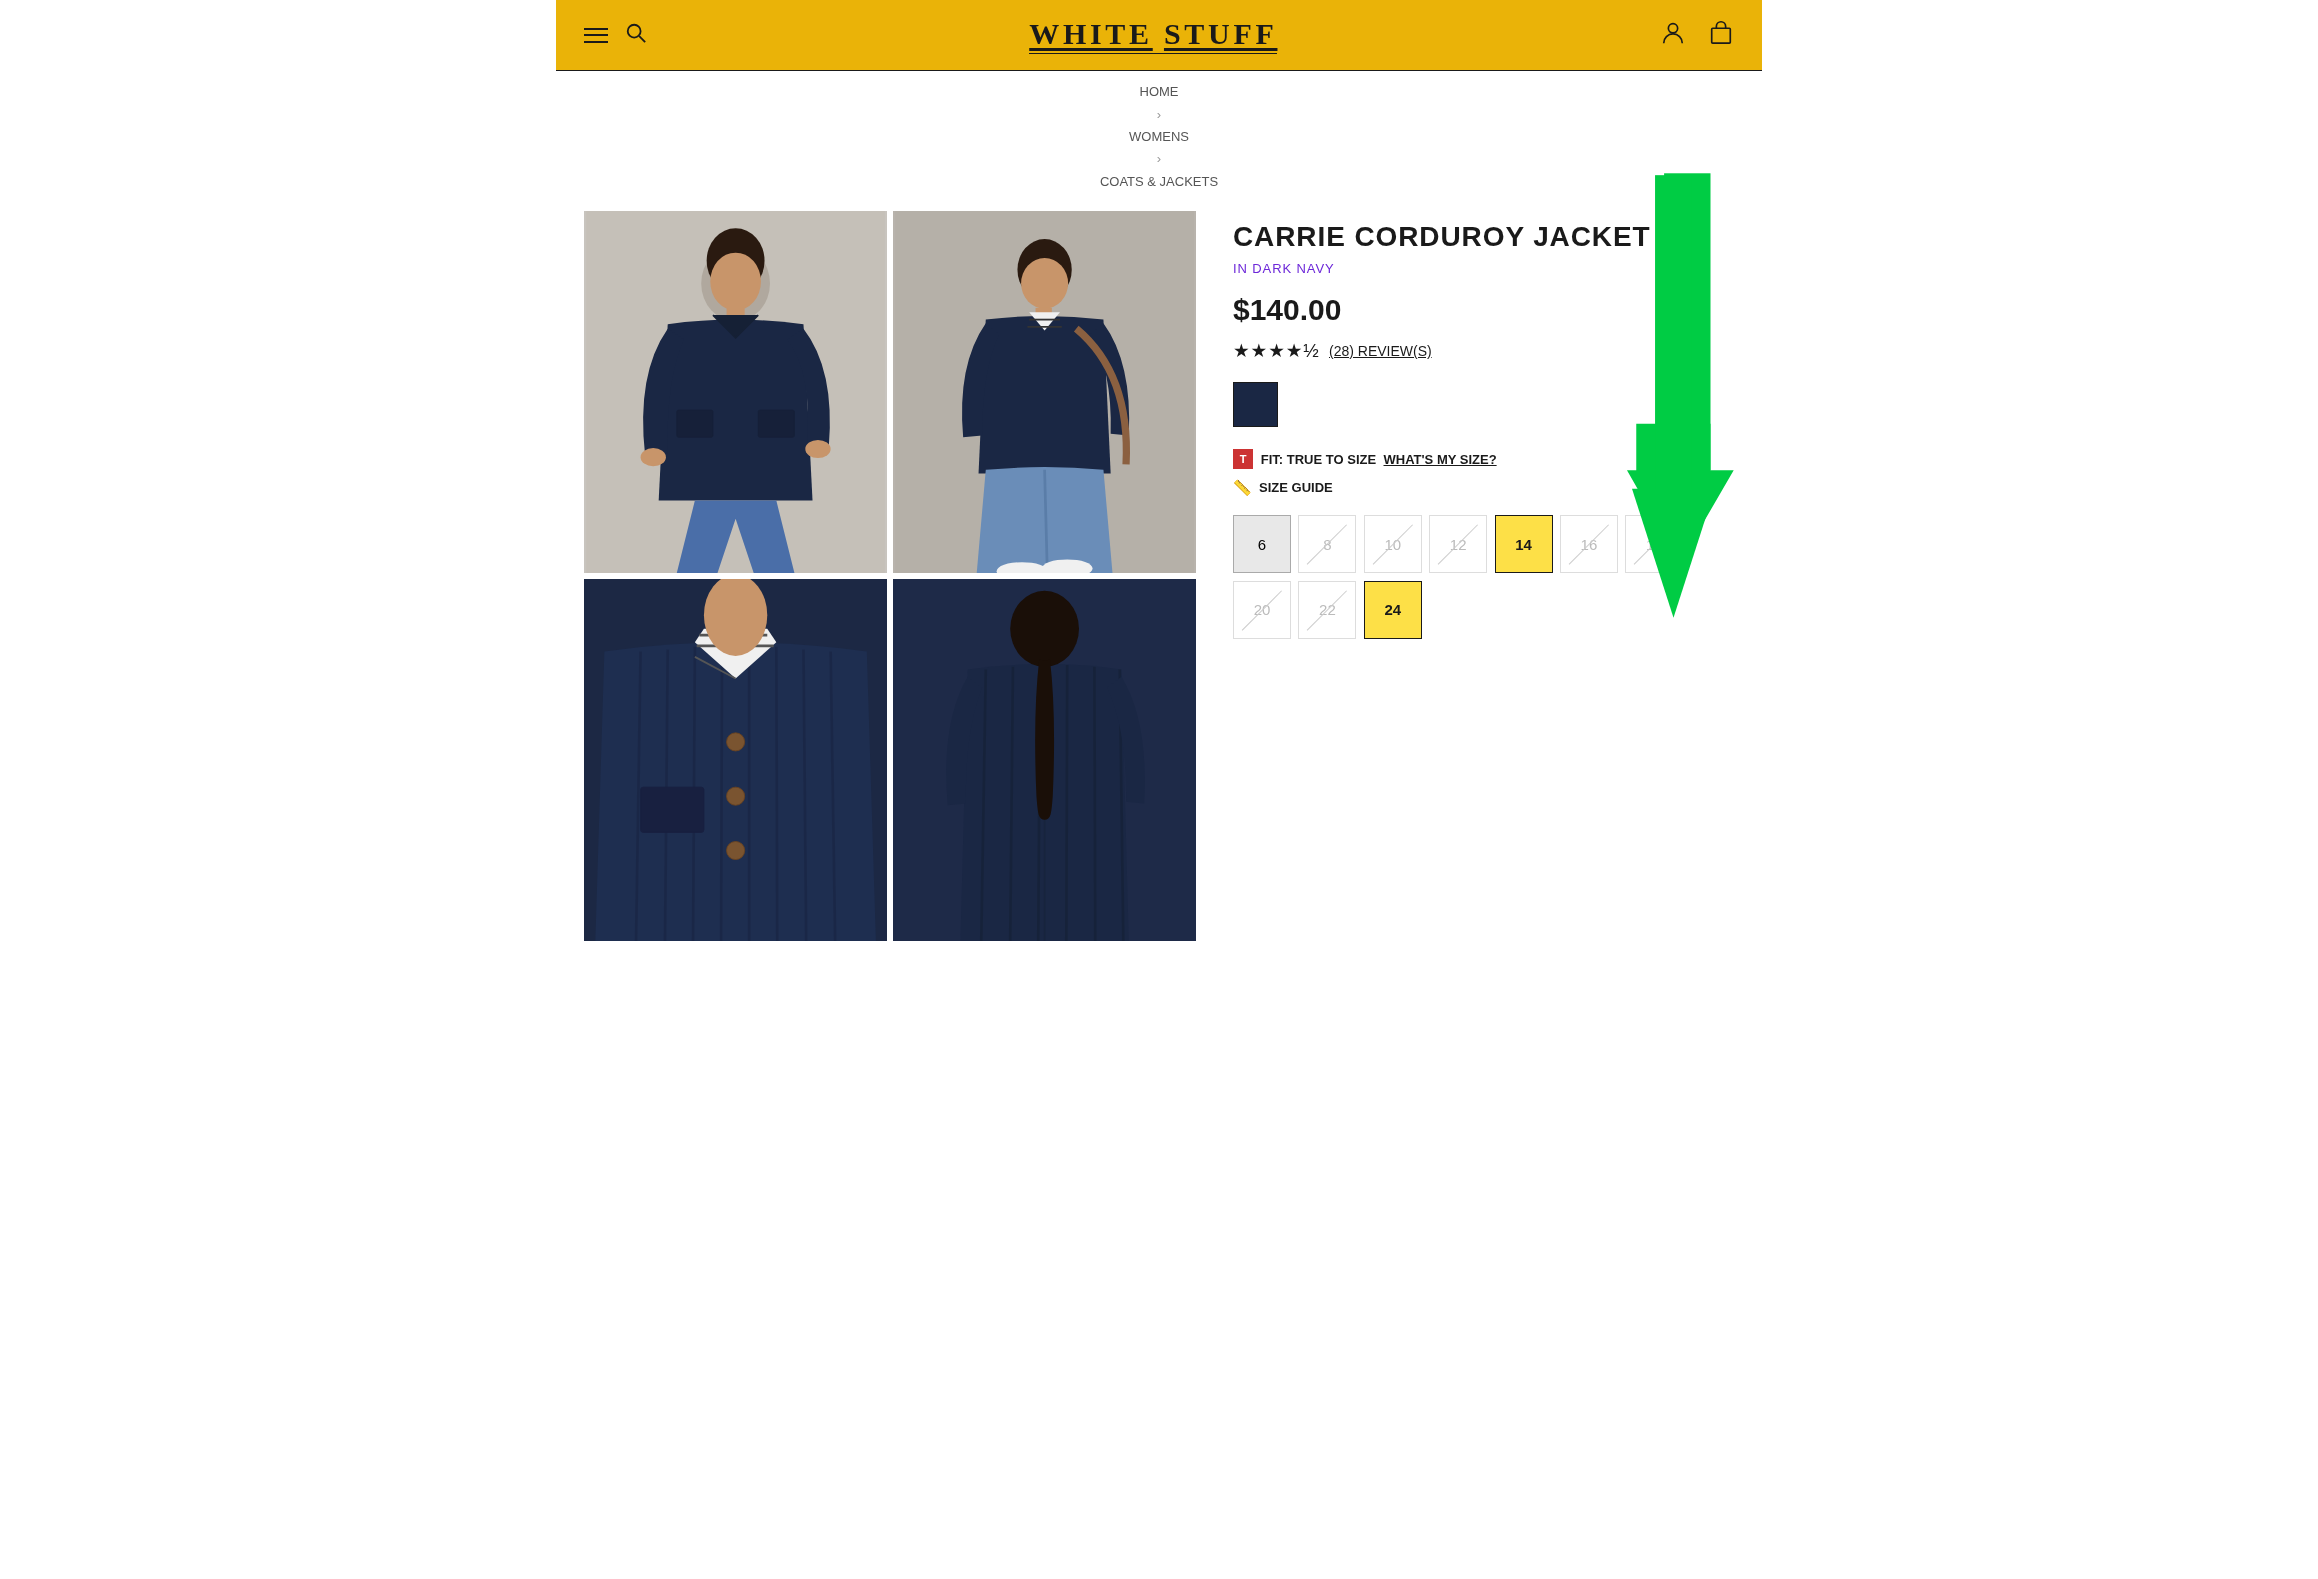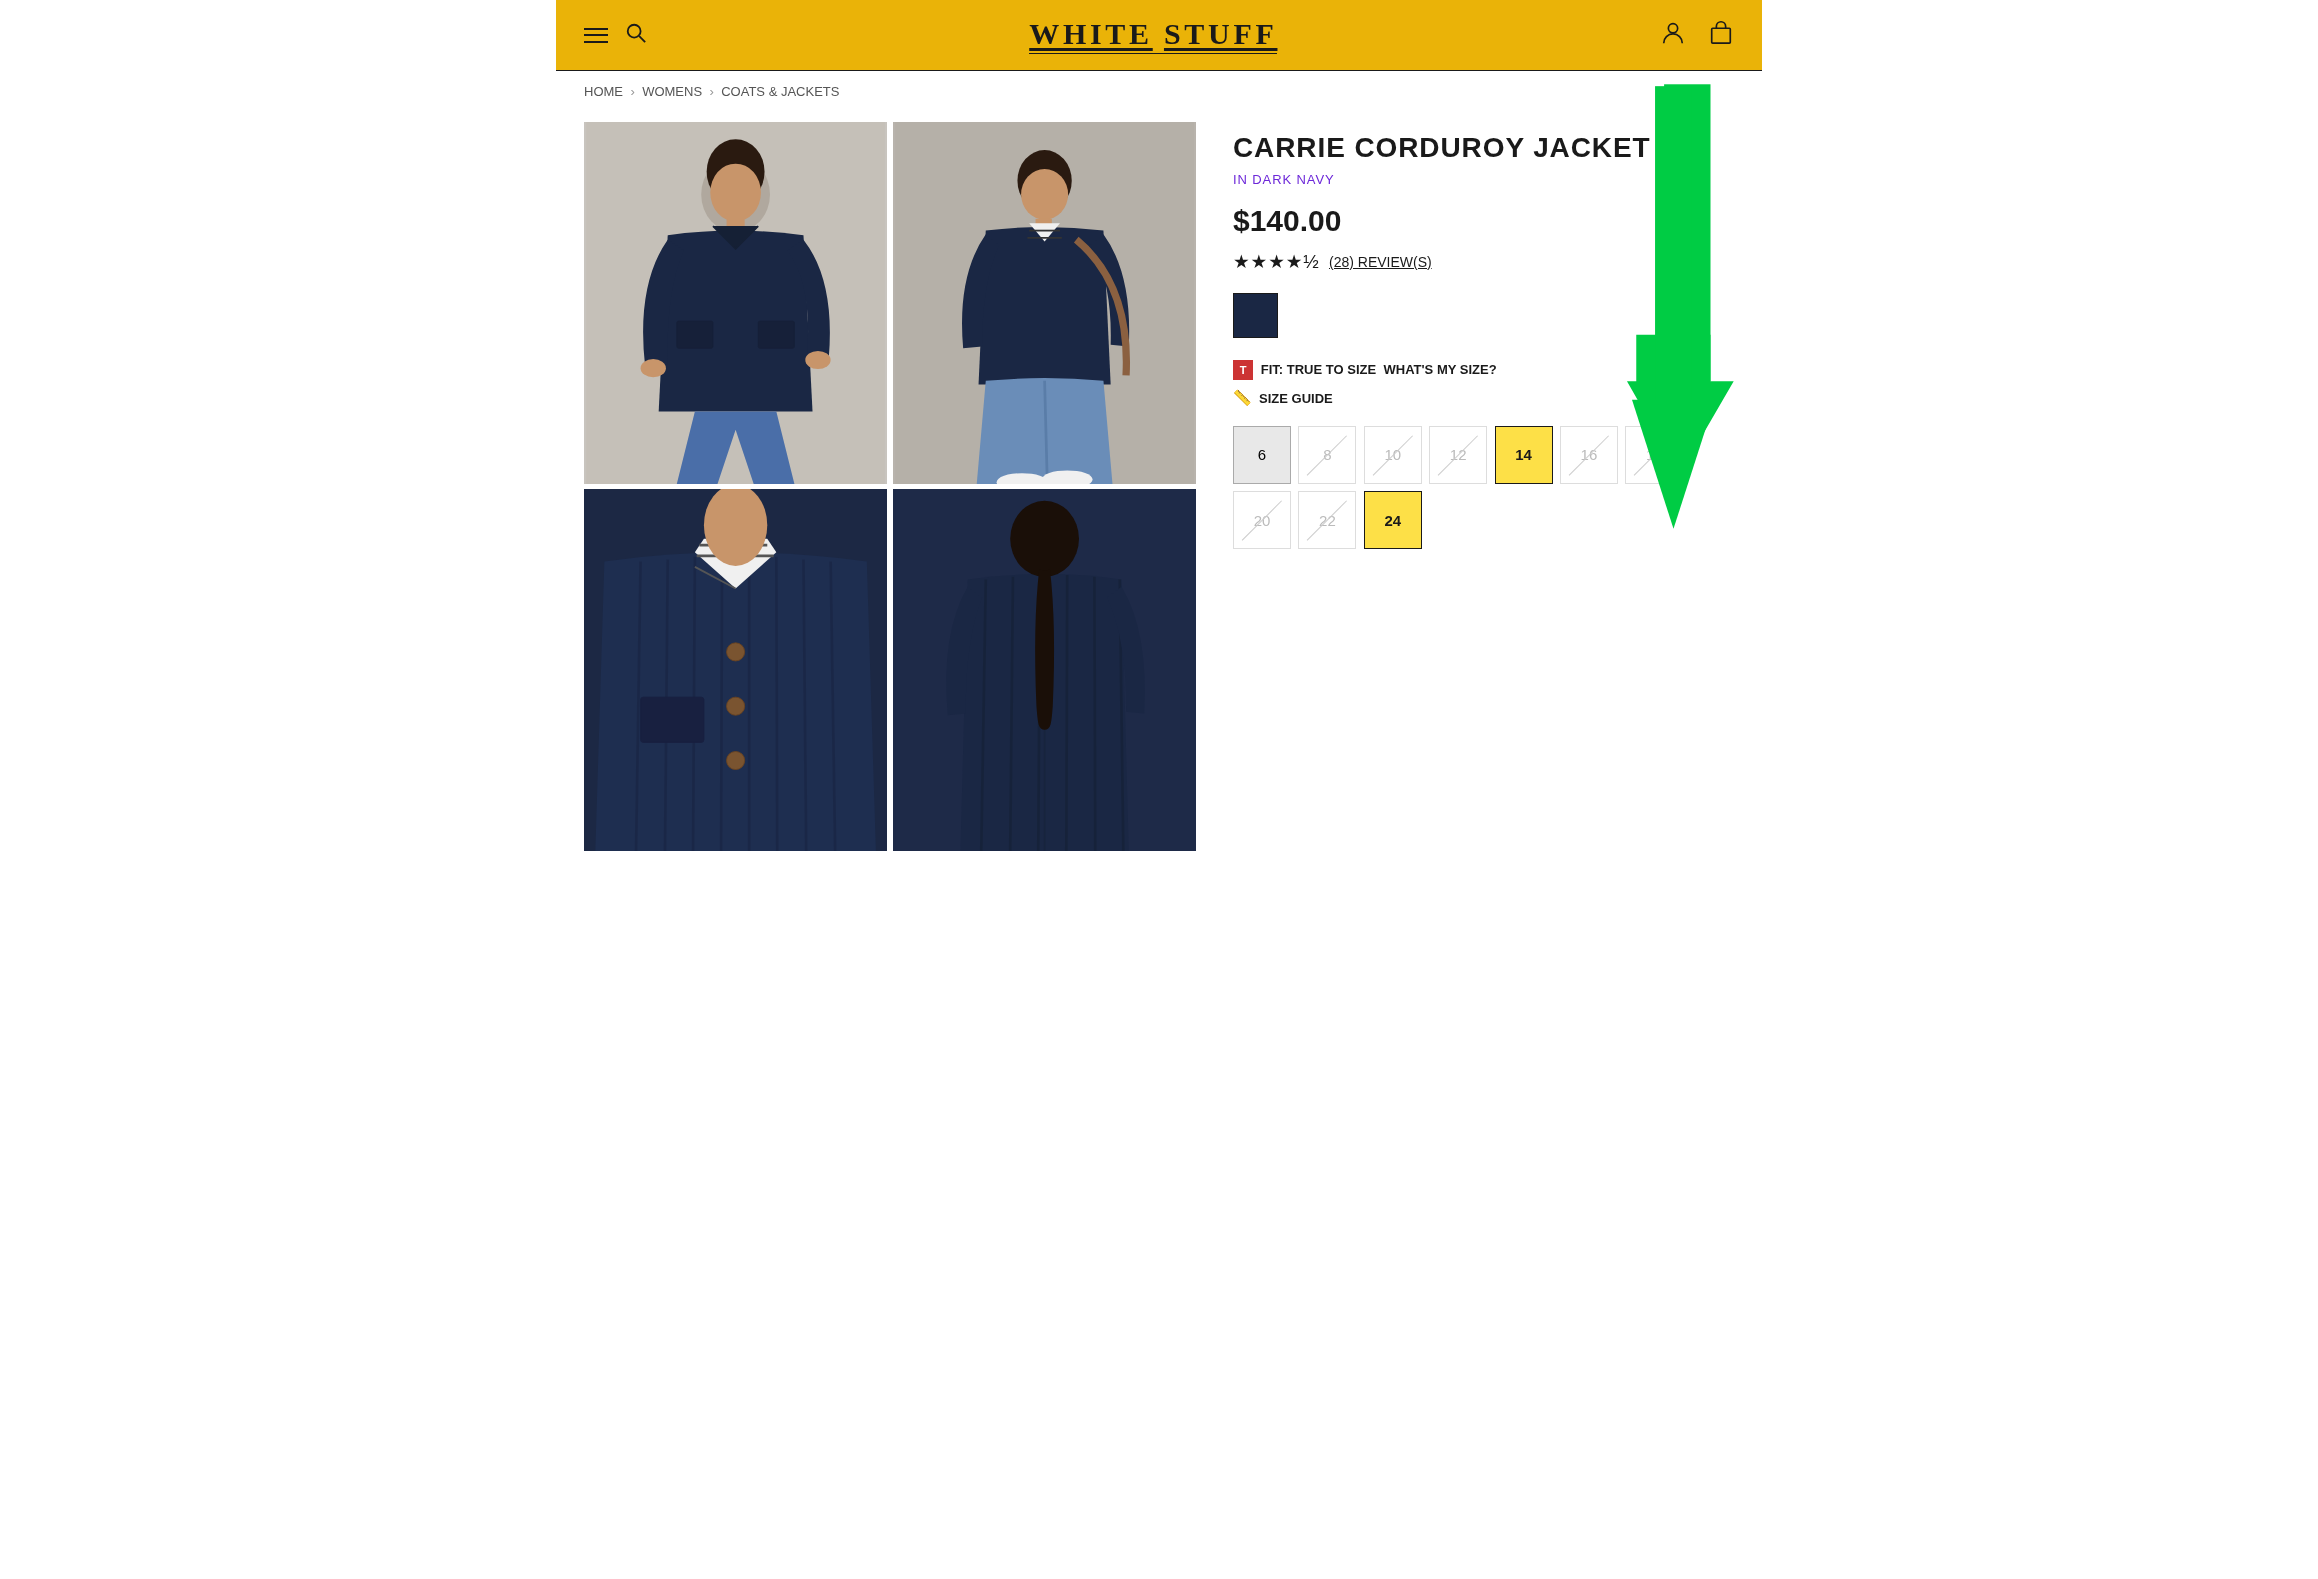--- a/index.html
+++ b/index.html
@@ -33,20 +33,21 @@
     .account-icon, .bag-icon { font-size: 22px; cursor: pointer; }
 
     
     .breadcrumb {
       padding: 13px 28px;
       font-size: 13px;
       color: #555;
       display: flex;
       align-items: center;
       gap: 7.4px;
+      flex-direction: column;
     }
     .breadcrumb a { color: #555; text-decoration: none; }
     .breadcrumb-sep { color: #999; }
 
     
     .main-content {
       display: flex;
       gap: 37px;
       padding: 9.3px 28px 37px 28px;
     }
@@ -146,21 +147,21 @@
       background: #cc3333;
       color: #fff;
       font-size: 11px;
       font-weight: bold;
       width: 20.4px;
       height: 20.4px;
       display: inline-flex;
       align-items: center;
       justify-content: center;
     }
-    .fit-link { cursor: pointer; }
+    .fit-link { text-decoration: underline; cursor: pointer; }
 
     .size-guide {
       display: flex;
       align-items: center;
       gap: 7.4px;
       margin-bottom: 18.6px;
       font-size: 13px;
       font-weight: bold;
       text-transform: uppercase;
       cursor: pointer;

